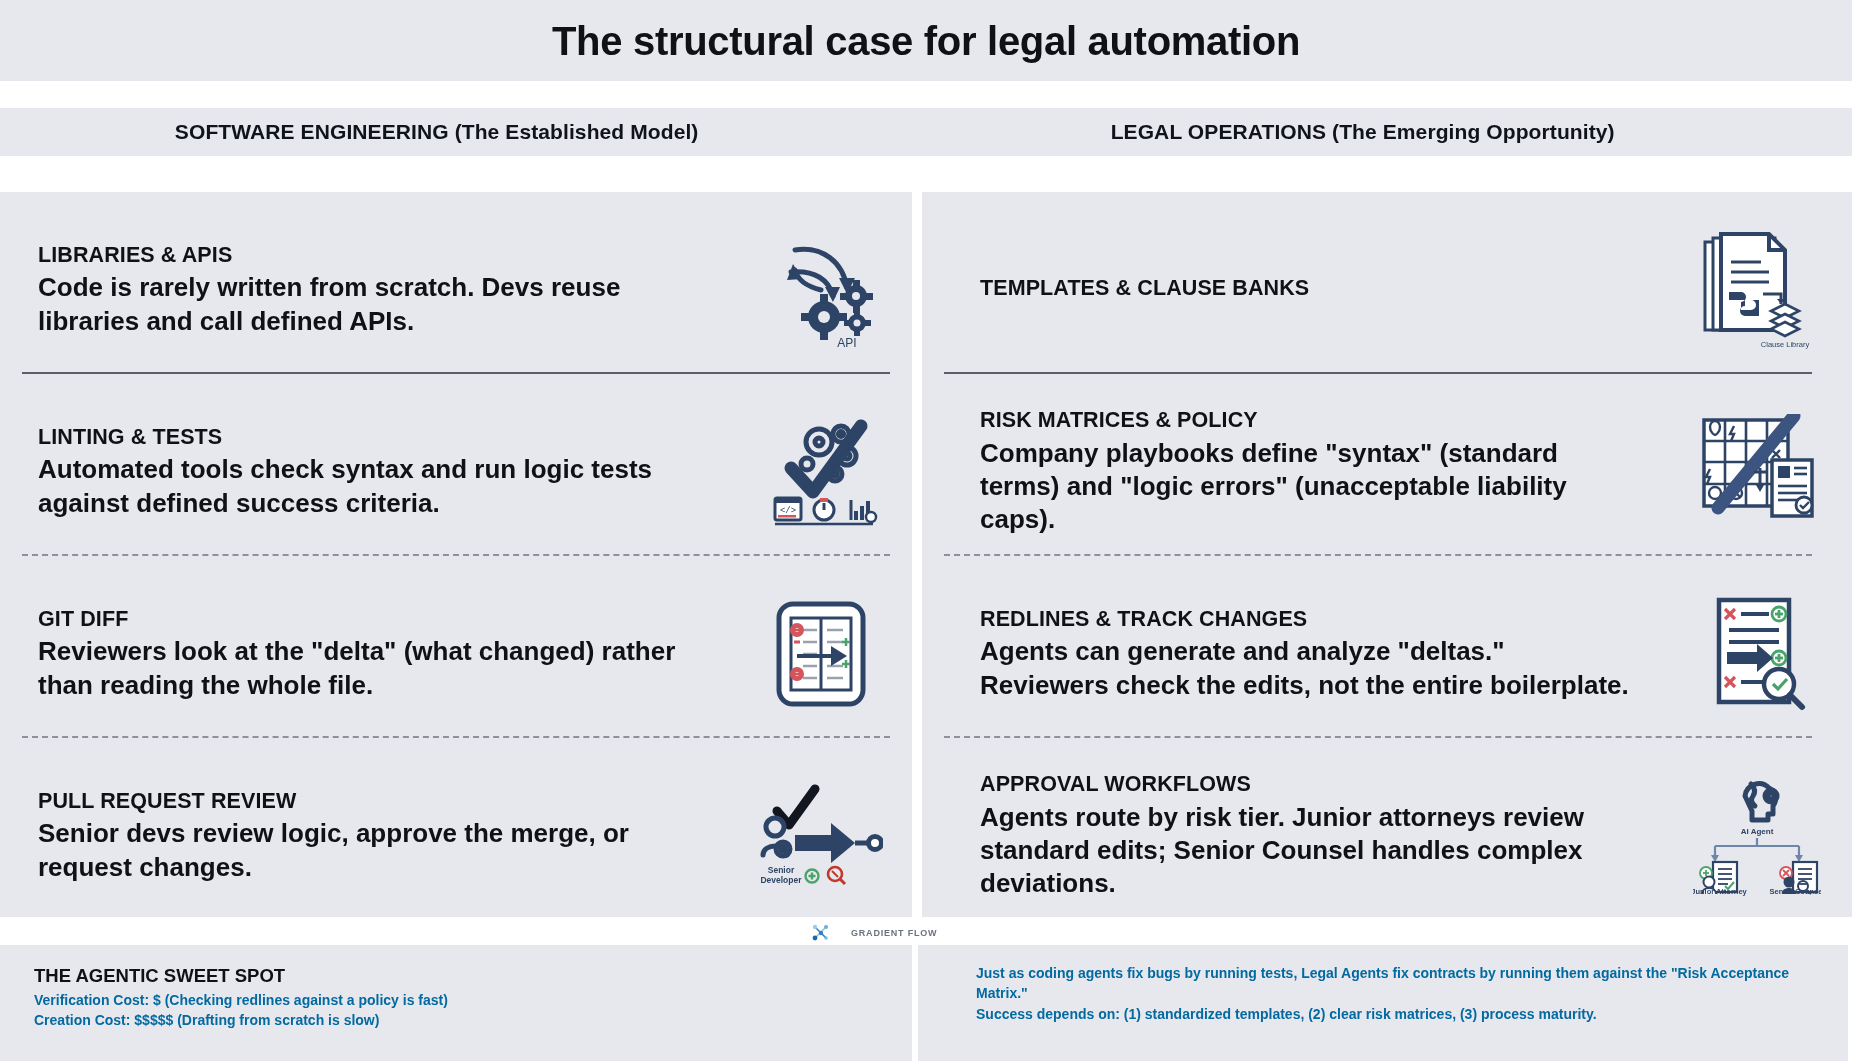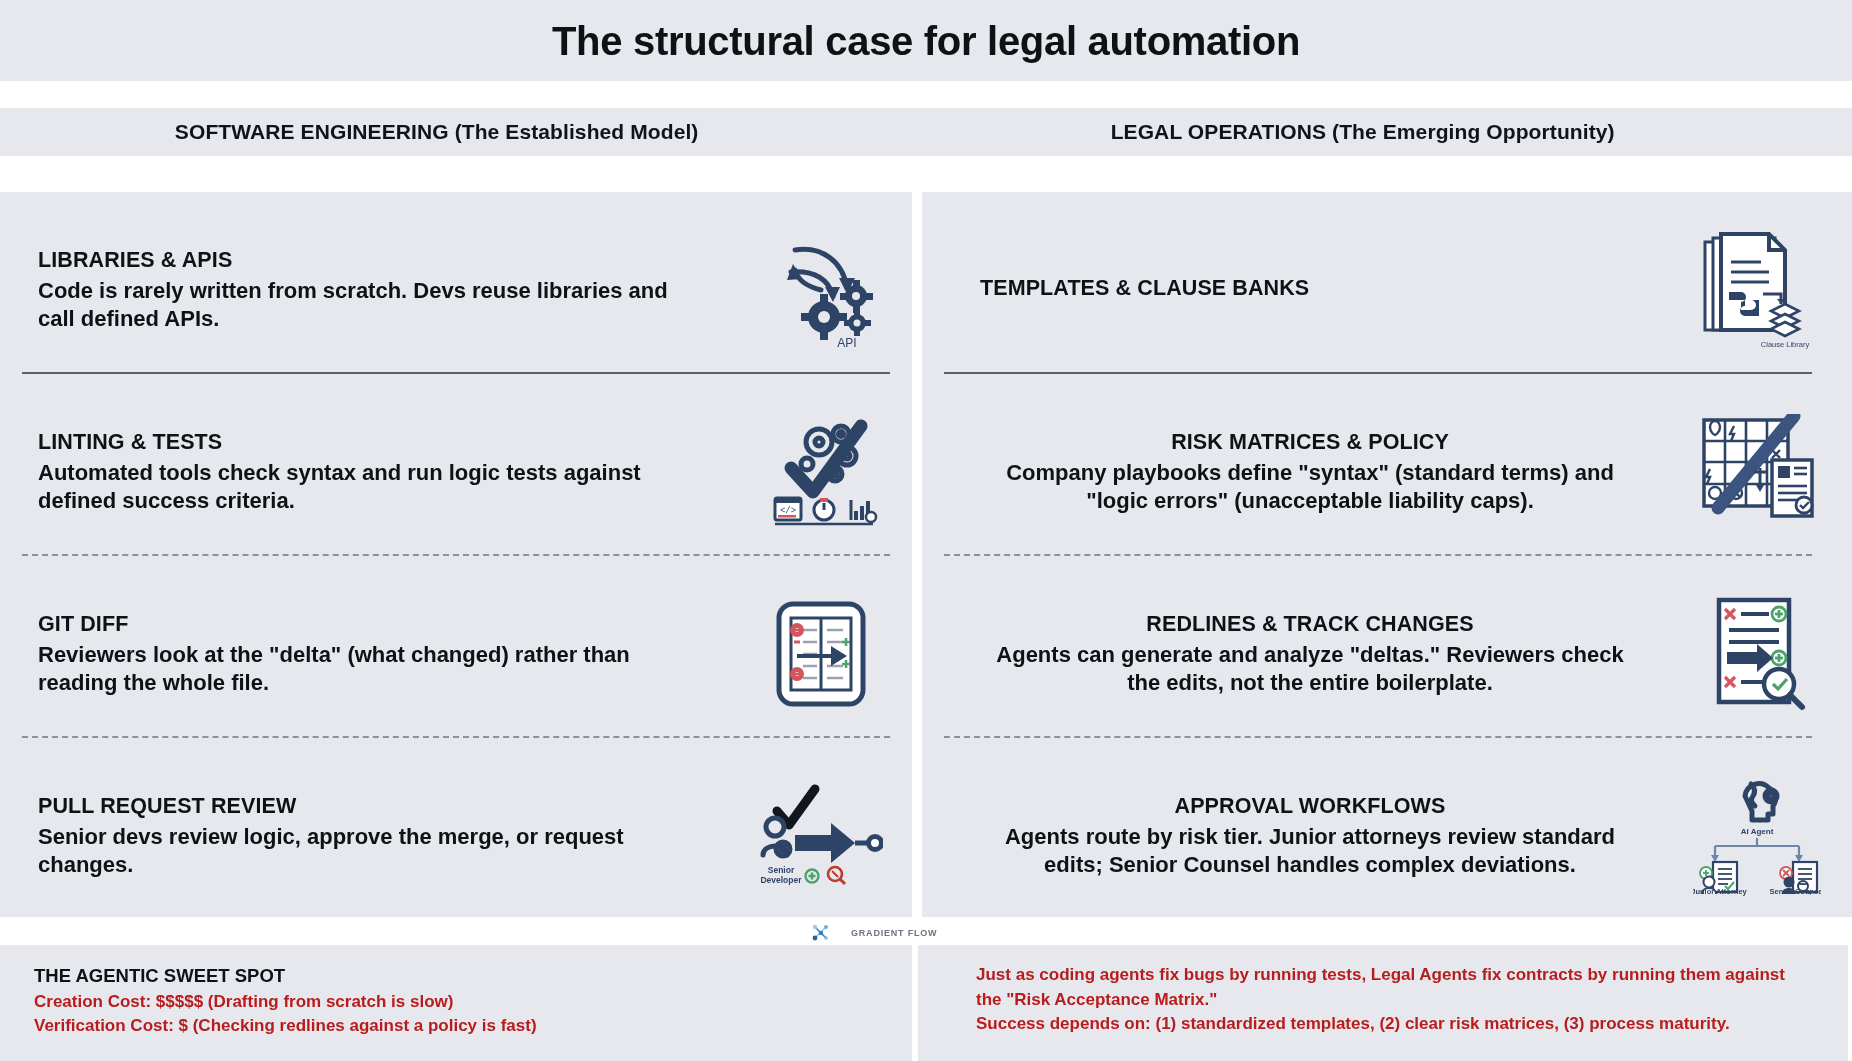--- a/index.html
+++ b/index.html
@@ -47,28 +47,28 @@
   .col.right { width: 930px; }
 
   .card {
     position: relative;
     display: flex; align-items: center; justify-content: space-between;
     padding: 16px 26px 0 38px;
     height: 180px;
   }
   .col.right .card { padding-left: 58px; padding-right: 30px; }
   .card .card-text { max-width: 640px; }
-  .col.right .card .card-text { max-width: 660px; text-align: center; }
+  .col.right .card .card-text { max-width: 660px; }
 
   .card-title {
     font-size: 21.5px; font-weight: bold; color: #0f1115;
     letter-spacing: 0.1px; line-height: 1.28; margin-bottom: 2px;
   }
   .card-desc {
-    font-size: 22px; font-weight: bold; color: #0f1115;
+    font-size: 26px; font-weight: bold; color: #0f1115;
     line-height: 1.28;
   }
 
   .divider { height: 0; border-top: 2px solid #5a5f6b; margin: 0 22px; }
   .divider.dashed { border-top: 2px dashed #8d919c; }
   .col.right .divider { margin: 0 40px 0 22px; }
 
   .icon-wrap {
     flex: 0 0 auto; width: 130px; height: 150px;
     display: flex; align-items: center; justify-content: center;
@@ -80,21 +80,21 @@
     position: absolute; left: 0; top: 945px; width: 1852px; height: 116px;
     display: flex; gap: 6px;
   }
   .foot-cell { background: #e6e8ed; height: 116px; }
   .foot-cell.left  { width: 912px; padding: 18px 20px 0 34px; }
   .foot-cell.right { width: 930px; padding: 18px 36px 0 58px; }
   .foot-title {
     font-size: 18.5px; font-weight: bold; color: #0f1115; line-height: 1.45;
   }
   .foot-line {
-    font-size: 17px; font-weight: bold; color: #b91c1c; line-height: 1.45;
+    font-size: 14px; font-weight: bold; color: #0369a1; line-height: 1.45;
   }
 
   
   .brand {
     position: absolute; left: 812px; top: 924px;
     display: flex; align-items: center; gap: 21px;
   }
   .brand .brand-text {
     font-size: 9px; font-weight: bold; color: #6b7280; letter-spacing: 0.8px;
   }
@@ -462,22 +462,22 @@
       <circle cx="9" cy="9" r="2.2" fill="#2f7fc1"></circle>
       <circle cx="3" cy="14" r="2.4" fill="#1d66a8"></circle>
       <circle cx="14" cy="14" r="1.8" fill="#7fb9e3"></circle>
     </svg>
     <span class="brand-text">GRADIENT FLOW</span>
   </div>
 
   <div class="footer-row">
     <div class="foot-cell left">
       <div class="foot-title">THE AGENTIC SWEET SPOT</div>
+      <div class="foot-line">Verification Cost: $ (Checking redlines against a policy is fast)</div>
       <div class="foot-line">Creation Cost: $$$$$ (Drafting from scratch is slow)</div>
-      <div class="foot-line">Verification Cost: $ (Checking redlines against a policy is fast)</div>
     </div>
     <div class="foot-cell right">
       <div class="foot-line">Just as coding agents fix bugs by running tests, Legal Agents fix contracts by running them against the "Risk Acceptance Matrix."</div>
       <div class="foot-line">Success depends on: (1) standardized templates, (2) clear risk matrices, (3) process maturity.</div>
     </div>
   </div>
 
 </div>
 
 </body></html>

